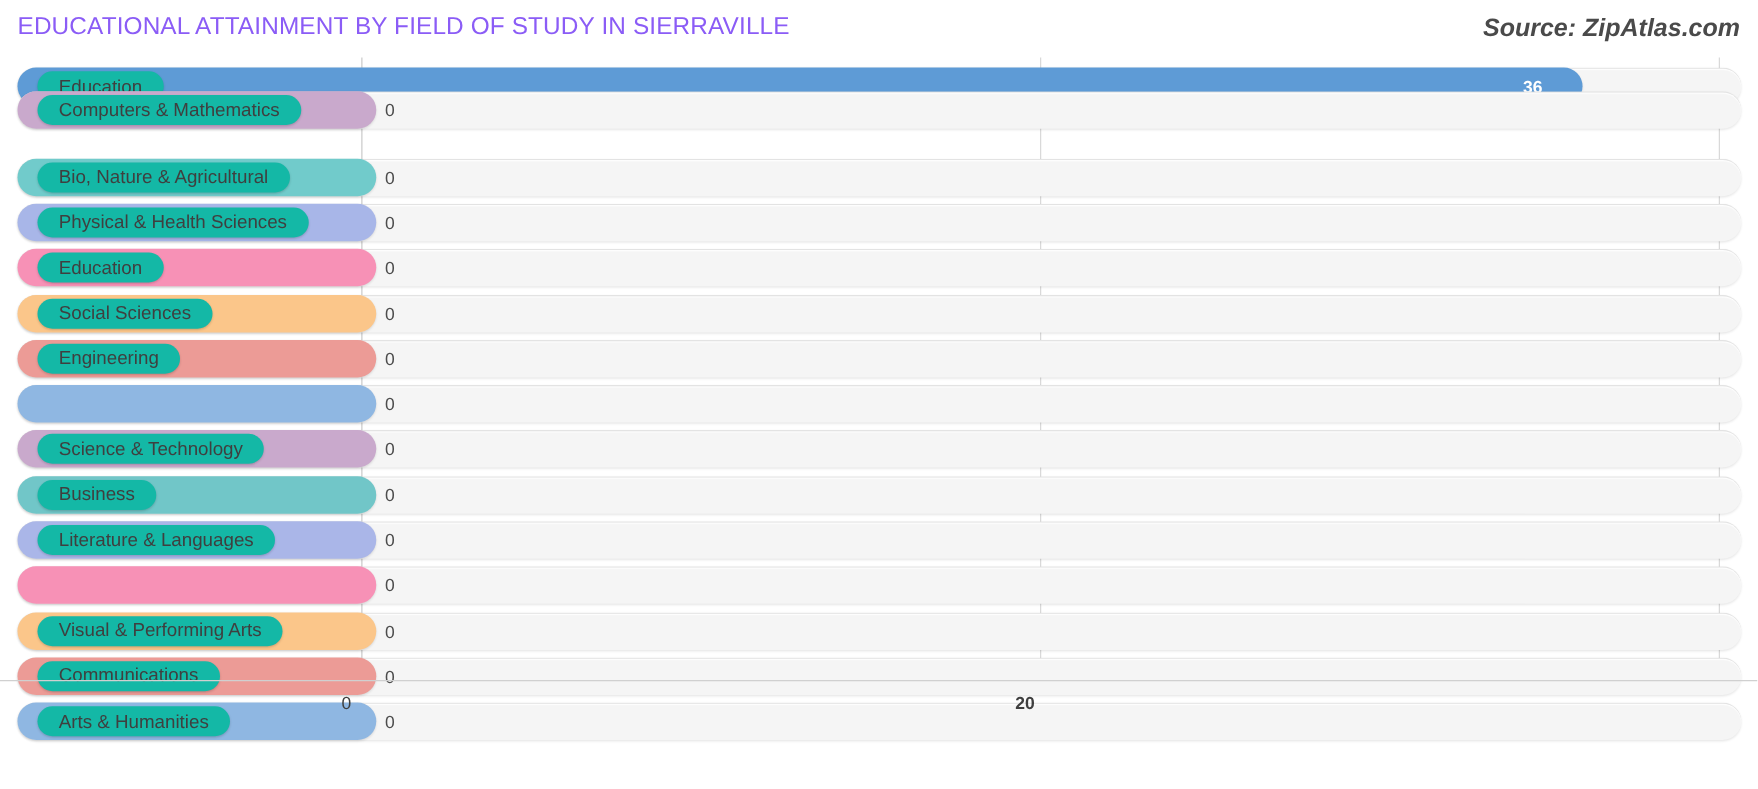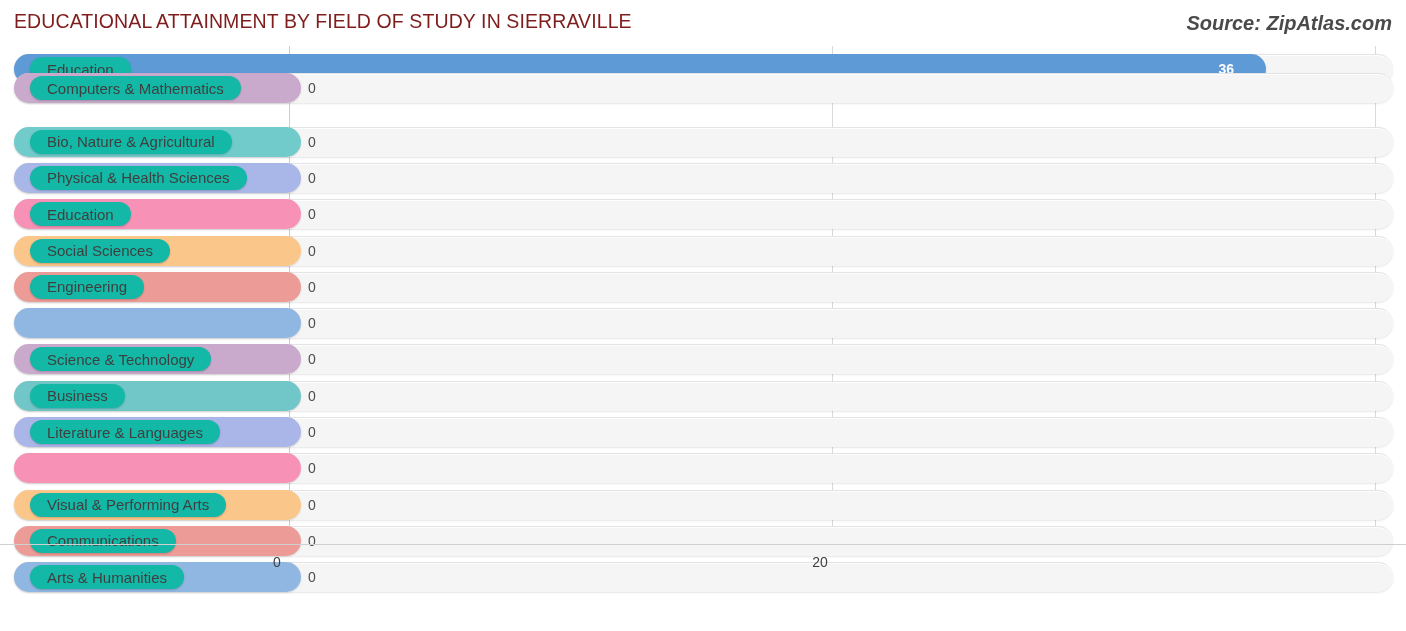--- a/index.html
+++ b/index.html
@@ -16,21 +16,21 @@
     height: 631px;
     background: #ffffff;
   }
 
   
   #chart-title {
     position: absolute;
     left: 14px;
     top: 10px;
     font-size: 19.5px;
-    color: #7f1d1d;
+    color: #8b5cf6;
     letter-spacing: 0.1px;
     white-space: nowrap;
     font-weight: 400;
   }
   #source-label {
     position: absolute;
     right: 14px;
     top: 12px;
     font-size: 20px;
     font-style: italic;
@@ -245,19 +245,19 @@
           <div class="track"></div>
           <div class="bar" style="width: 287px; background: rgb(143, 183, 226);"></div>
           <div class="pill">Arts &amp; Humanities</div>
           <div class="value-out" style="left: 294px;">0</div>
         </div>
       </div>
     <div id="axis">
       <div id="axis-line"></div>
       <div id="axis-ticks">
           <div class="tick-label" style="left: 277px;">0</div>
-          <div class="tick-label" style="left: 820px;">20</div>
+          <div class="tick-label" style="left: 820px; font-weight: bold;">20</div>
           <div class="tick-label" style="left: 1439px; margin-left: 16px;">40</div>
         </div>
     </div>
   </div>
 
 </div>
 
 </body></html>

